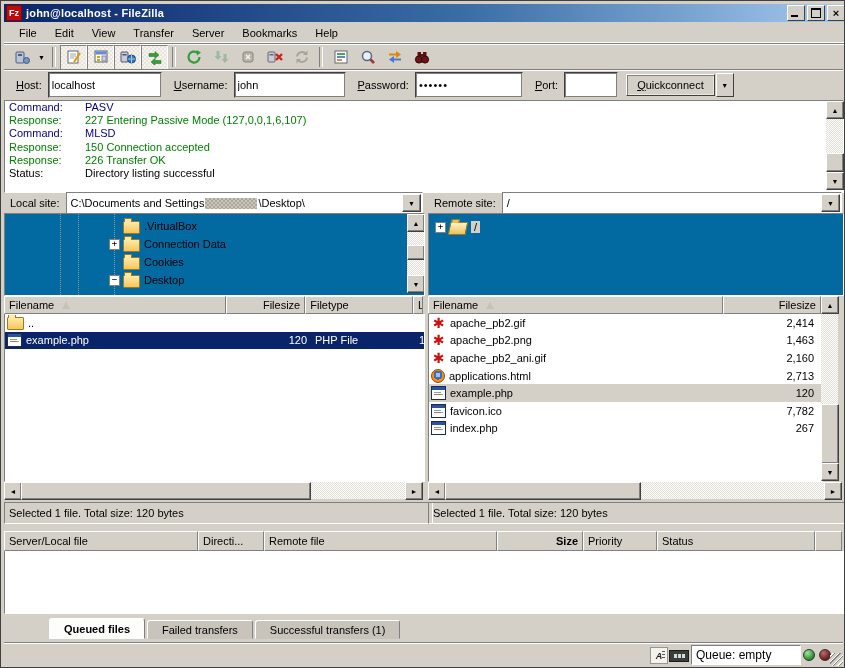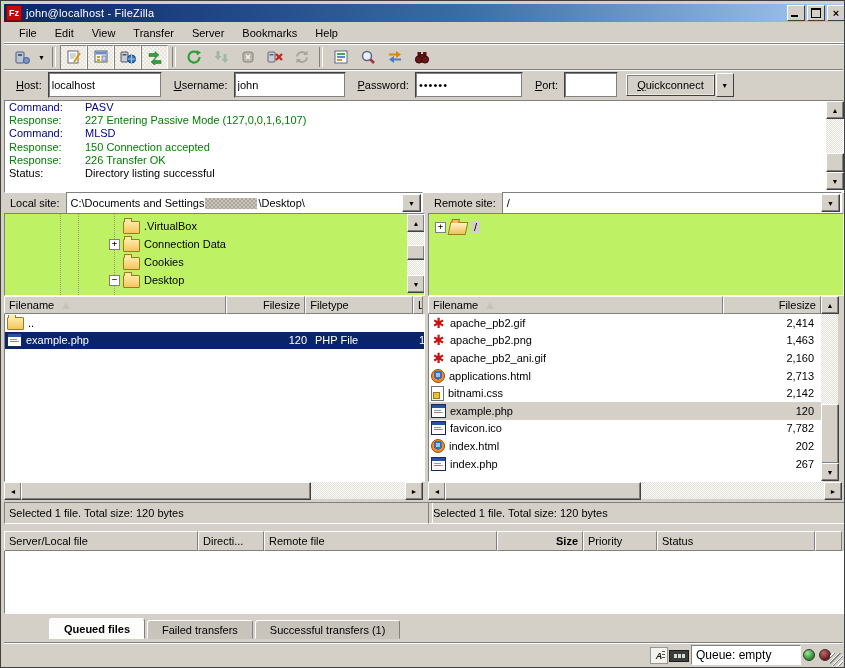--- a/index.html
+++ b/index.html
@@ -13,21 +13,21 @@
   .abs{position:absolute;}
   
   .raised{border:1px solid;border-color:#ffffff #404040 #404040 #ffffff;background:#d4d0c8;}
   .field{background:#fff;border:1px solid;border-color:#404040 #d4d0c8 #d4d0c8 #404040;box-shadow:0 0 0 1px #808080 inset;}
   
   #titlebar{left:3px;top:3px;width:839px;height:18px;
     background:linear-gradient(90deg,#0a246a 0%,#3a6ea5 55%,#a6caf0 100%);
     display:flex;align-items:center;padding:0 2px;}
   #fz-icon{width:14px;height:14px;background:#bf0b0b;color:#fff;font-weight:bold;font-size:9px;
     display:flex;align-items:center;justify-content:center;margin-right:4px;border:1px solid #7d0606;}
-  #title-text{color:#fff;font-weight:normal;font-size:11px;letter-spacing:.2px;}
+  #title-text{color:#fff;font-weight:bold;font-size:11px;letter-spacing:.2px;}
   .winbtns{margin-left:auto;display:flex;gap:2px;}
   .winbtn{width:16px;height:14px;display:flex;align-items:center;justify-content:center;position:relative;}
   .glyph-min{position:absolute;left:3px;bottom:3px;width:7px;height:2px;background:#000;}
   .glyph-max{width:8px;height:7px;border:1px solid #000;border-top-width:2px;}
   .glyph-close{font-size:11px;font-weight:bold;line-height:10px;}
   
   #menubar{left:3px;top:22px;width:839px;height:19px;display:flex;align-items:center;padding-left:6px;
     border-bottom:1px solid #fff;}
   .menu-item{padding:2px 9px;}
   
@@ -68,21 +68,21 @@
   
   .site-hdr{height:20px;display:flex;align-items:center;}
   .site-label{padding:0 6px;flex:none;}
   .site-combo{flex:1;height:20px;background:#fff;border:1px solid;border-color:#808080 #fff #fff #808080;
     display:flex;align-items:center;position:relative;padding-left:4px;}
   .combo-arrow{position:absolute;right:1px;top:1px;bottom:1px;width:17px;display:flex;align-items:center;justify-content:center;
     font-size:7px;border:1px solid;border-color:#fff #404040 #404040 #fff;background:#d4d0c8;box-shadow:-1px -1px 0 #808080 inset;}
   .redacted{display:inline-block;width:52px;height:11px;margin:0 1px;vertical-align:-2px;
     background:repeating-conic-gradient(#c9c5bd 0 25%,#aba69c 0 50%) 0 0/4px 4px;filter:blur(.6px);}
   
-  .treepane{background:#bef264;border:1px solid;border-color:#808080 #fff #fff #808080;overflow:hidden;}
+  .treepane{background:#0369a1;border:1px solid;border-color:#808080 #fff #fff #808080;overflow:hidden;}
   .trow{height:18px;display:flex;align-items:center;position:relative;}
   .texp{width:9px;height:9px;flex:none;background:#fff;border:1px solid #848078;
     font-size:9px;line-height:7px;text-align:center;visibility:hidden;margin-right:3px;font-family:"DejaVu Sans Mono",monospace;}
   .trow.i-plus .texp,.trow.i-minus .texp{visibility:visible;}
   .tlabel{margin-left:4px;white-space:nowrap;}
   .tguide{position:absolute;border-left:1px dotted #9a968e;top:0;bottom:0;}
   
   .fi{display:inline-block;flex:none;position:relative;}
   .i-folder{width:15px;height:11px;background:linear-gradient(#ffe9a6,#f4c65c);border:1px solid #9c7a1e;border-radius:1px;margin-top:2px;}
   .i-folder::before{content:"";position:absolute;top:-4px;left:0;width:6px;height:3px;background:#ffe9a6;border:1px solid #9c7a1e;border-bottom:none;border-radius:1px 1px 0 0;}
@@ -482,47 +482,33 @@
         </span>
       <span class="cell c2">2,160</span>
     </div>
       <div class="frow rrow">
       <span class="cell c1 fname">
           <span class="fi i-firefox"></span>
           <span>applications.html</span>
         </span>
       <span class="cell c2">2,713</span>
     </div>
-      <div class="frow rrow">
-      <span class="cell c1 fname">
-          <span class="fi i-css"></span>
-          <span>bitnami.css</span>
-        </span>
-      <span class="cell c2">2,142</span>
-    </div>
       <div class="frow rrow selected">
       <span class="cell c1 fname">
           <span class="fi i-php"></span>
           <span>example.php</span>
         </span>
       <span class="cell c2">120</span>
     </div>
       <div class="frow rrow">
       <span class="cell c1 fname">
           <span class="fi i-php"></span>
           <span>favicon.ico</span>
         </span>
       <span class="cell c2">7,782</span>
-    </div>
-      <div class="frow rrow">
-      <span class="cell c1 fname">
-          <span class="fi i-firefox"></span>
-          <span>index.html</span>
-        </span>
-      <span class="cell c2">202</span>
     </div>
       <div class="frow rrow">
       <span class="cell c1 fname">
           <span class="fi i-php"></span>
           <span>index.php</span>
         </span>
       <span class="cell c2">267</span>
     </div>
     </div>
 </div>

